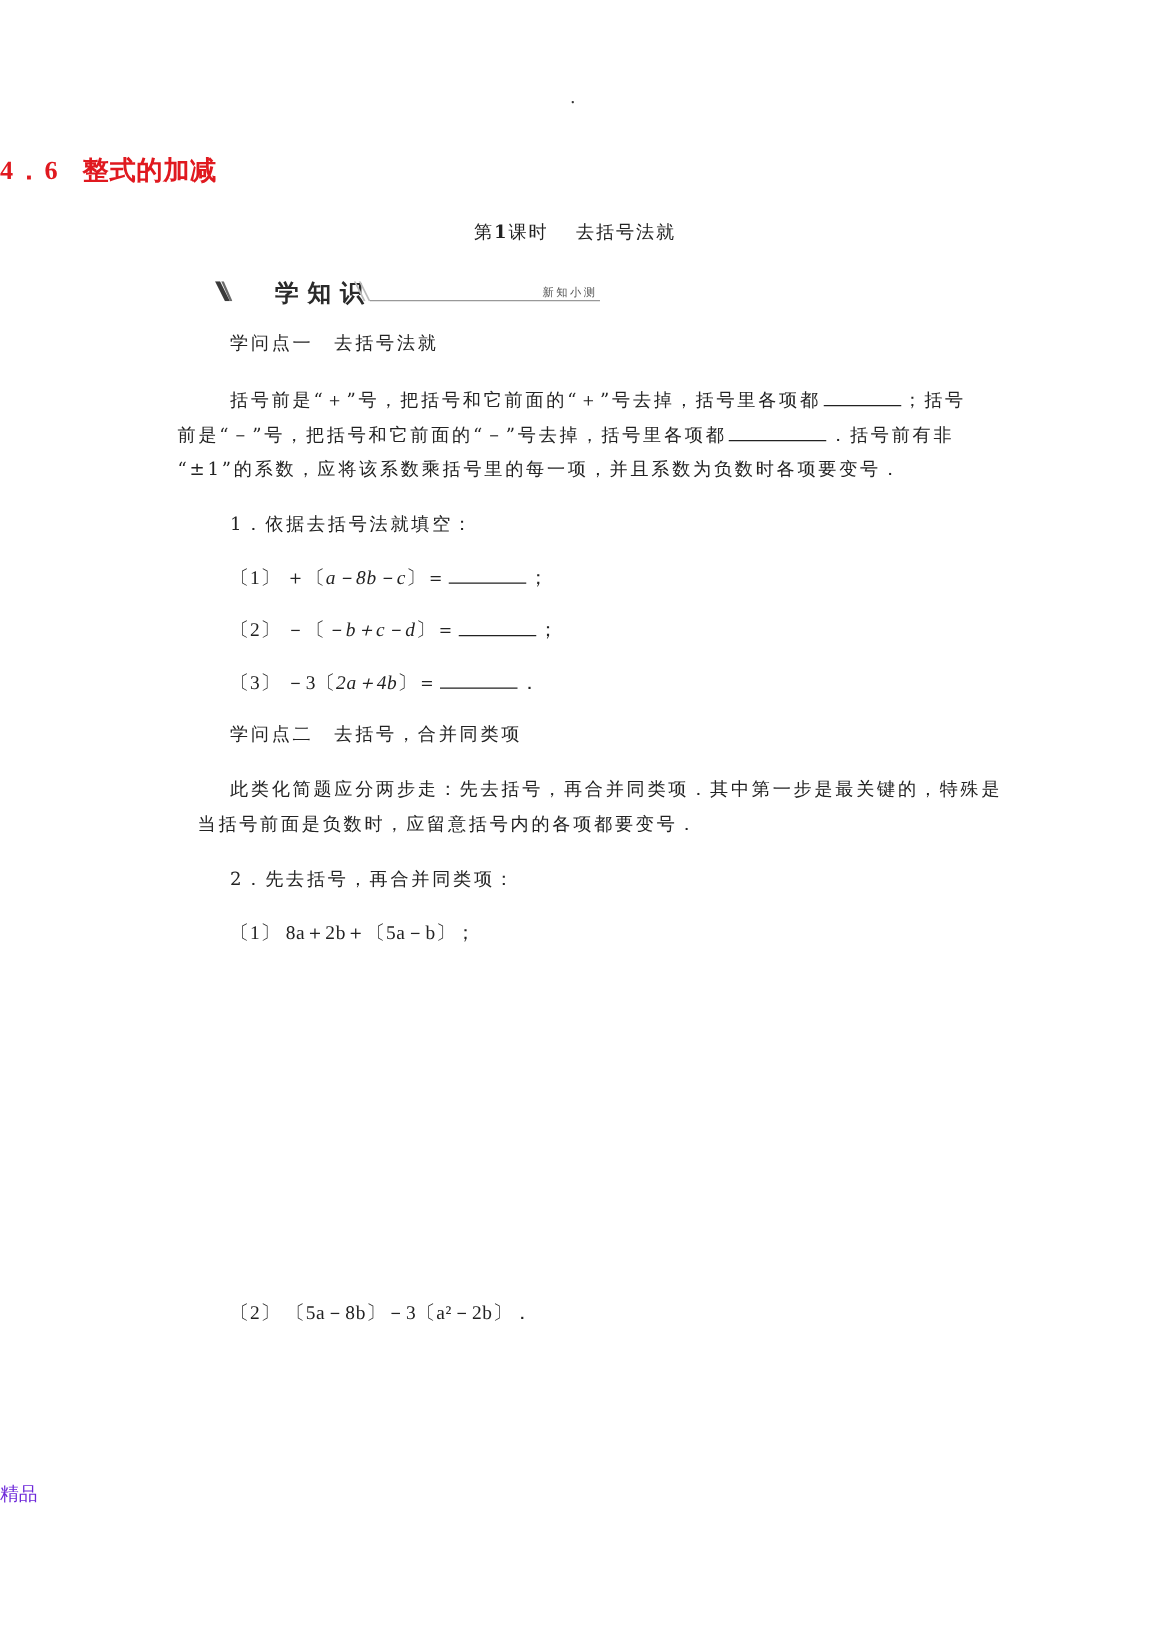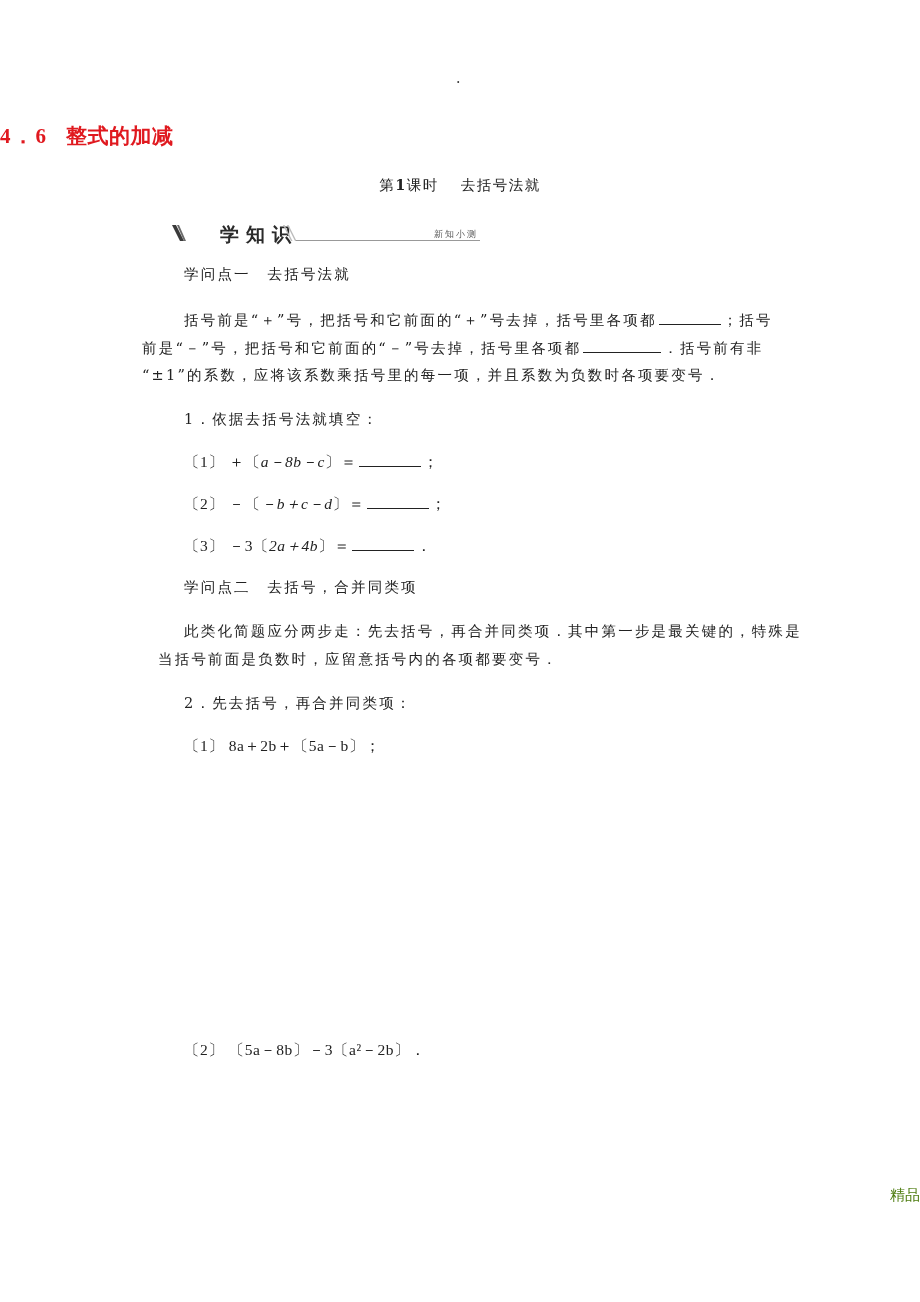--- a/index.html
+++ b/index.html
@@ -46,21 +46,21 @@
 
     .line { left: 172px; font-size: 14.5px; letter-spacing: 2.2px; white-space: nowrap; color: #222; margin-left: 12px; }
     .para { left: 142px; font-size: 14.5px; letter-spacing: 2.2px; white-space: nowrap; color: #222; }
     .blank {
       display: inline-block; border-bottom: 1.3px solid #222; height: 14px; vertical-align: baseline;
       margin: 0 2px;
     }
     .math { font-family: "Liberation Serif", "DejaVu Serif", serif; letter-spacing: 0.5px; font-size: 15.5px; }
     .math i { font-style: italic; }
 
-    .footer { left: 0; width: 920px; top: 1186px; text-align: right; font-size: 15px; color: #4d7c0f; }
+    .footer { left: 0; width: 920px; top: 1186px; text-align: left; font-size: 15px; color: #6d28d9; }
   </style>
 </head>
 <body>
 
 <div class="abs top-dot">.</div>
 
 <div class="abs title">
   <span class="num">4．6</span><span>整式的加减</span>
 </div>
 

